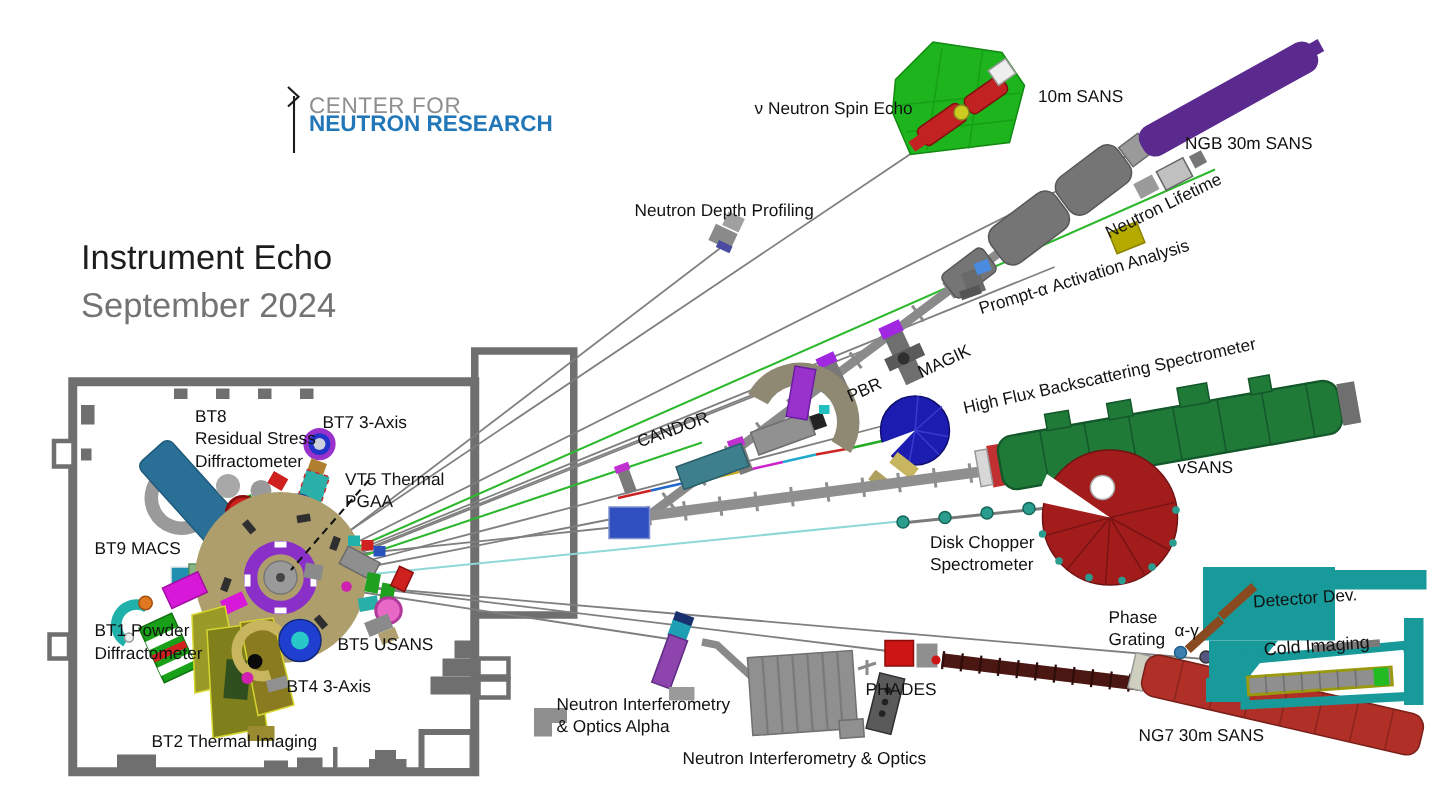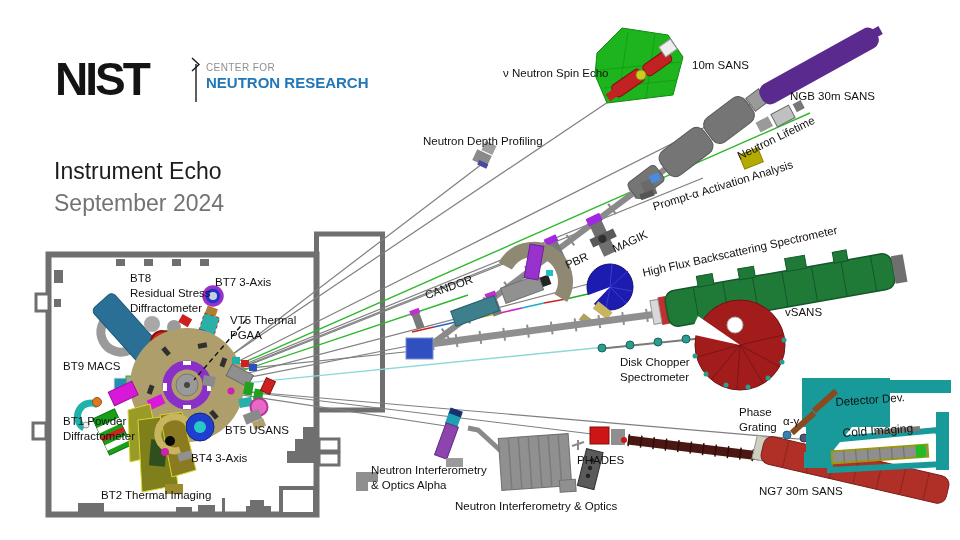--- a/index.html
+++ b/index.html
@@ -3,21 +3,21 @@
 <meta charset="utf-8">
 <style>
   html,body{margin:0;padding:0;background:#fff;}
   #stage{position:relative;width:960px;height:540px;background:#fff;overflow:hidden;
          font-family:"Liberation Sans",sans-serif;}
   #art{position:absolute;left:0;top:0;}
   .label{position:absolute;font-size:11.5px;line-height:15px;color:#111;
          white-space:pre-line;transform-origin:0 0;}
   .logo-nist{position:absolute;left:55px;top:52px;font-size:46px;font-weight:700;
              letter-spacing:-3px;color:#141414;}
-  .logo-cf{position:absolute;left:206px;top:62px;font-size:10px;letter-spacing:.4px;color:#8e8e8e;}
+  .logo-cf{position:absolute;left:206px;top:62px;font-size:15px;letter-spacing:.4px;color:#8e8e8e;}
   .logo-nr{position:absolute;left:206px;top:74px;font-size:15px;font-weight:700;color:#2277b8;}
   .title1{position:absolute;left:54px;top:158px;font-size:23px;color:#1c1c1c;}
   .title2{position:absolute;left:54px;top:190px;font-size:23px;color:#737373;}
 </style>
 </head>
 <body>
 
 <div id="stage">
 
 <svg id="art" width="960" height="540" viewBox="0 0 960 540">
@@ -416,21 +416,20 @@
   </g>
 
   <line x1="246" y1="320" x2="194" y2="380" stroke="#111" stroke-width="1.4" stroke-dasharray="5 3.5"></line>
 
   <g stroke="#1a1a1a" fill="none" stroke-width="1.4">
     <path d="M192,71 L199,64.5 L192,58"></path>
     <line x1="196" y1="64" x2="196" y2="102"></line>
   </g>
 </svg>
 
-  <div class="logo-nist">NIST</div>
   <div class="logo-cf">CENTER FOR</div>
   <div class="logo-nr">NEUTRON RESEARCH</div>
   <div class="title1">Instrument Echo</div>
   <div class="title2">September 2024</div>
 
   <div class="label" style="left:503px;top:66px">ν Neutron Spin Echo</div>
   <div class="label" style="left:692px;top:58px">10m SANS</div>
   <div class="label" style="left:790px;top:89px">NGB 30m SANS</div>
   <div class="label" style="left:423px;top:134px">Neutron Depth Profiling</div>
   <div class="label" style="left:735px;top:150px;transform:rotate(-26deg)">Neutron Lifetime</div>

